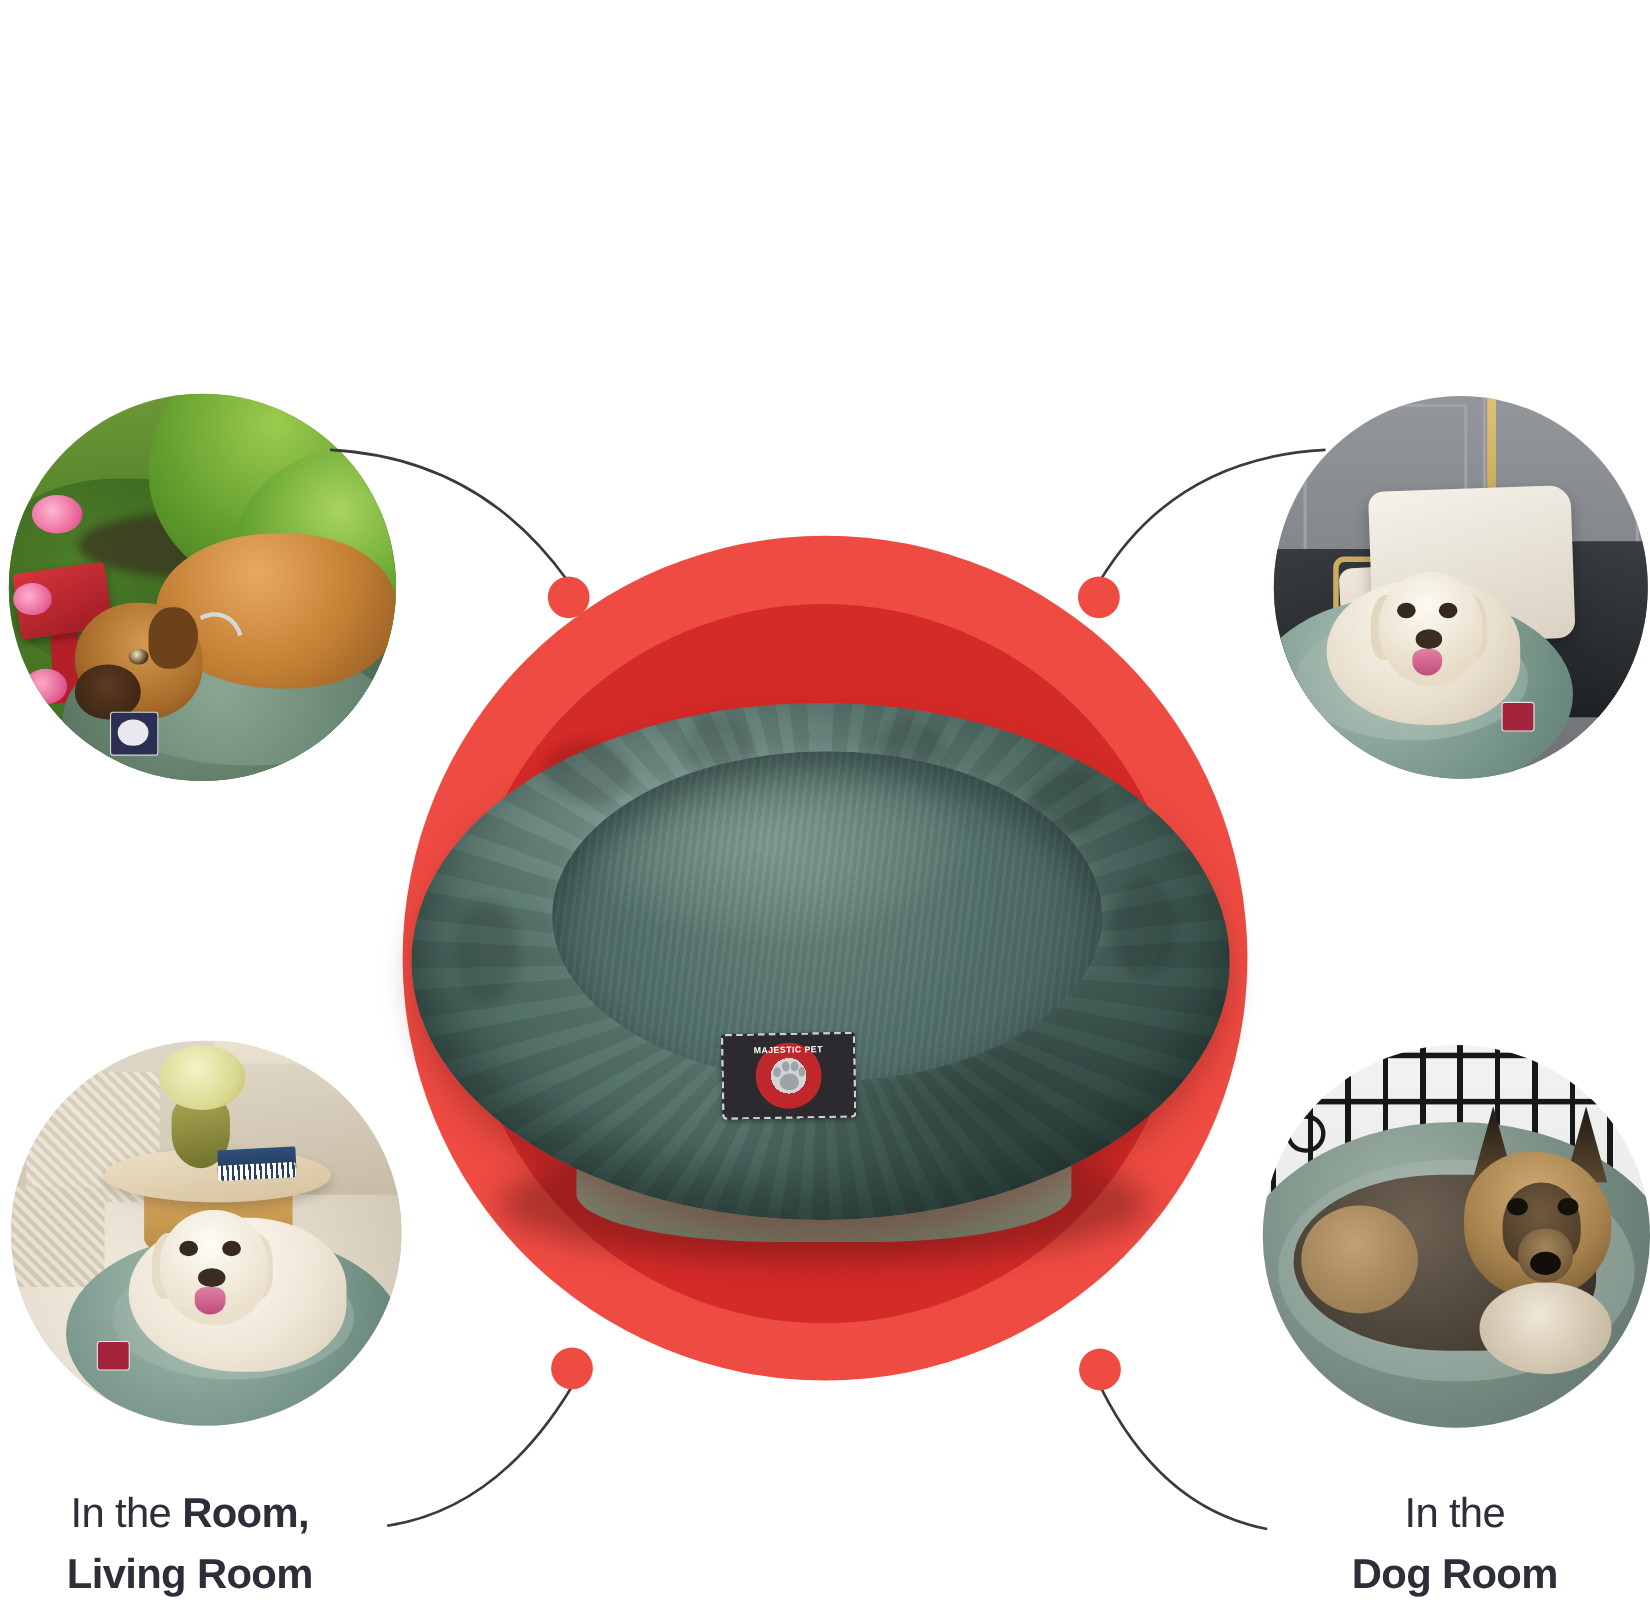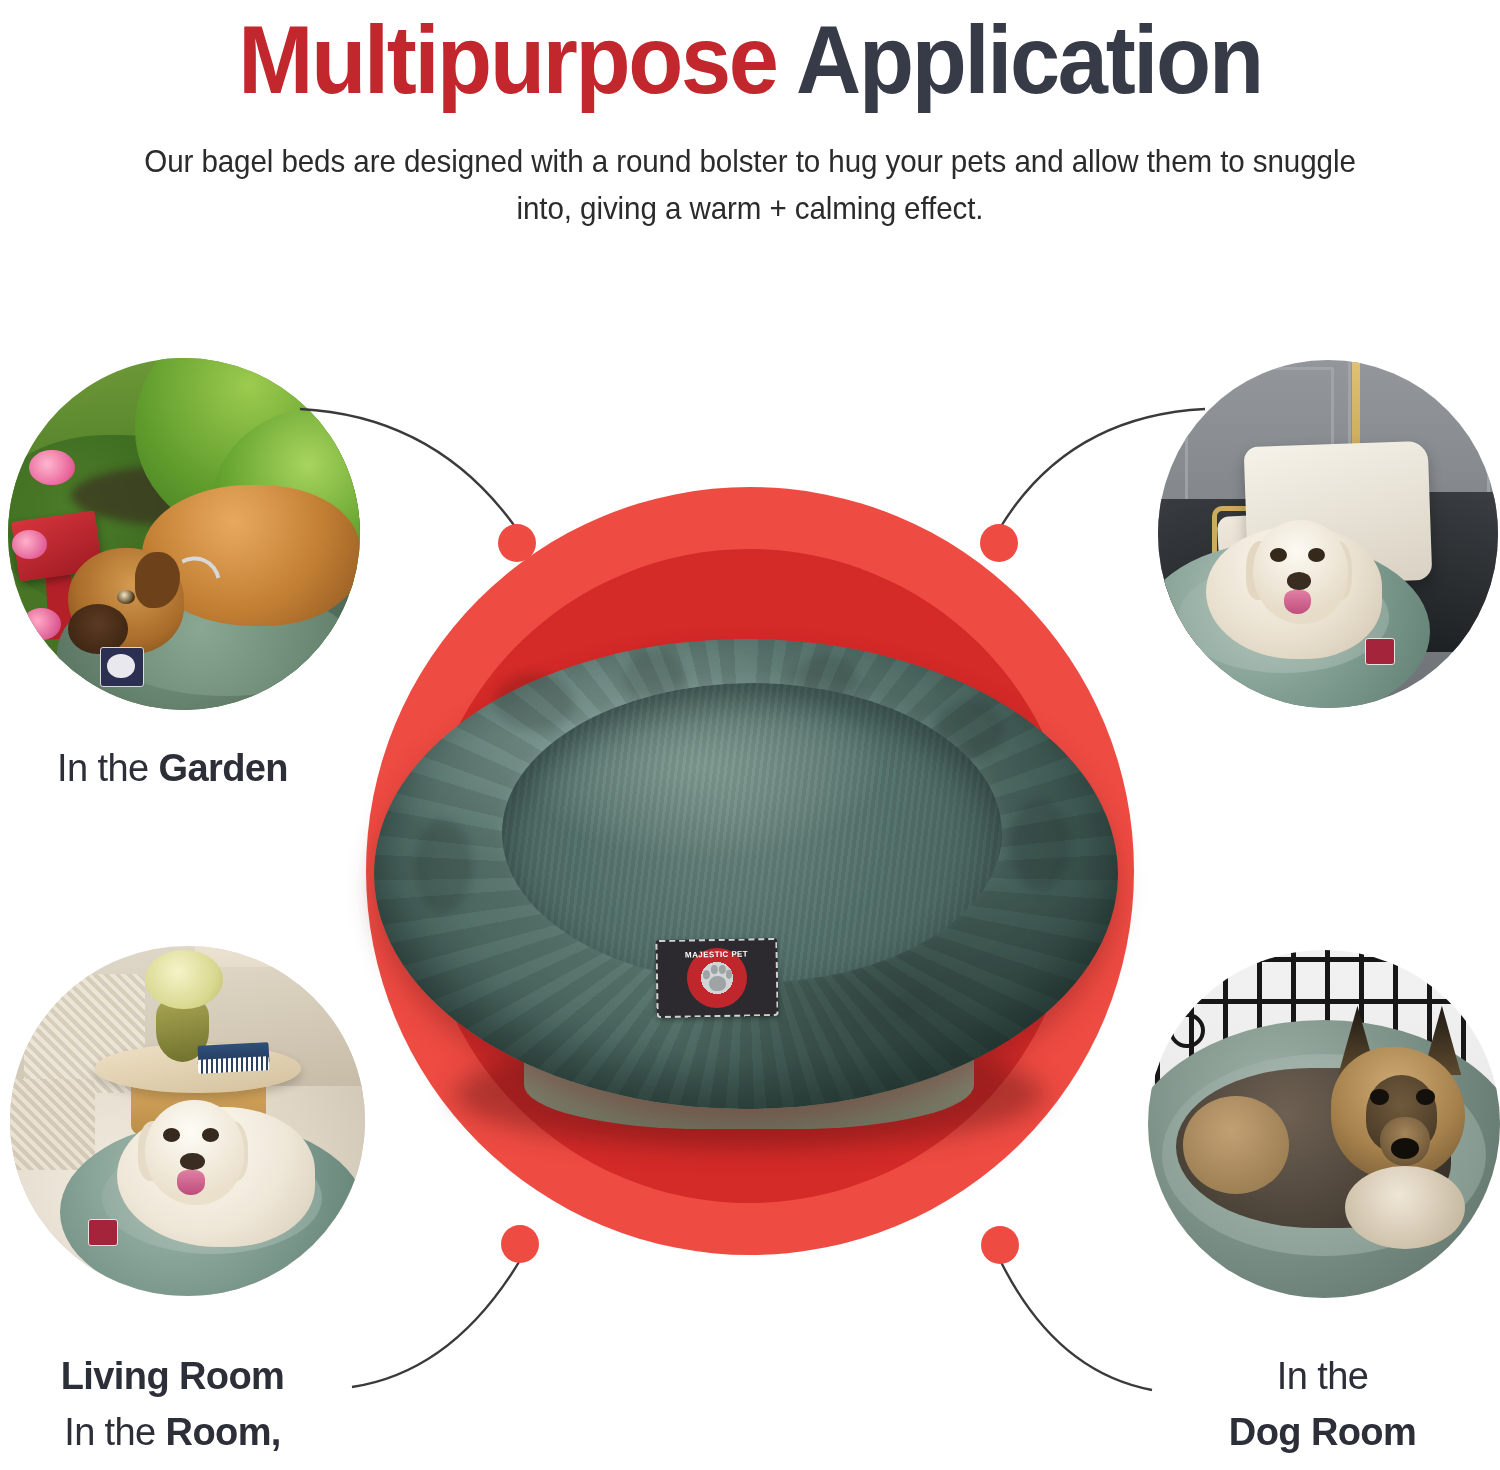--- a/index.html
+++ b/index.html
@@ -244,24 +244,20 @@
   .paw .p4{left:24px;top:6px;width:6px;height:9px;}
 
   
   .conn{position:absolute;left:0;top:0;width:1500px;height:1470px;pointer-events:none;}
 </style>
 </head>
 <body>
 
 <div class="page">
 
-  <div class="header">
-    <h1 class="title"><span class="w1" style="color: rgb(193, 39, 45);">Multipurpose</span> <span class="w2" style="color: rgb(55, 59, 71);">Application</span></h1>
-    <p class="subtitle">Our bagel beds are designed with a round bolster to hug your pets and allow them to snuggle into, giving a warm + calming effect.</p>
-  </div>
 
   <div class="photo ph-tl">
     <div class="scene">
       <div class="lay g-sky"></div>
       <div class="lay g-lawn"></div>
       <div class="lay g-soil"></div>
       <div class="lay g-bushA"></div>
       <div class="lay g-bushB"></div>
       <div class="lay g-post"></div>
       <div class="lay g-mail"></div>
@@ -395,28 +391,25 @@
     <path d="M 300 409 Q 436 416 516 528" fill="none" stroke="#3a3a3a" stroke-width="2.4"></path>
     <path d="M 1205 409 Q 1068 416 1000 528" fill="none" stroke="#3a3a3a" stroke-width="2.4"></path>
     <path d="M 352 1387 Q 452 1372 519 1262" fill="none" stroke="#3a3a3a" stroke-width="2.4"></path>
     <path d="M 1152 1390 Q 1056 1372 1001 1262" fill="none" stroke="#3a3a3a" stroke-width="2.4"></path>
     <circle cx="517" cy="543" r="19" fill="#EE4B42"></circle>
     <circle cx="999" cy="543" r="19" fill="#EE4B42"></circle>
     <circle cx="520" cy="1244" r="19" fill="#EE4B42"></circle>
     <circle cx="1000" cy="1245" r="19" fill="#EE4B42"></circle>
   </svg>
 
-  <div class="caption cap-tl" style="color: rgb(45, 47, 56);">
-    <div><span>In the </span><b>Garden</b></div>
-  </div>
 
 
   <div class="caption cap-bl" style="color: rgb(45, 47, 56);">
+    <div><span>In the </span><b>Room,</b></div>
     <div><b>Living Room</b></div>
-    <div><span>In the </span><b>Room,</b></div>
   </div>
 
   <div class="caption cap-br" style="color: rgb(45, 47, 56);">
     <div><span>In the</span></div>
     <div><b>Dog Room</b></div>
   </div>
 
 </div>
 
 </body></html>

